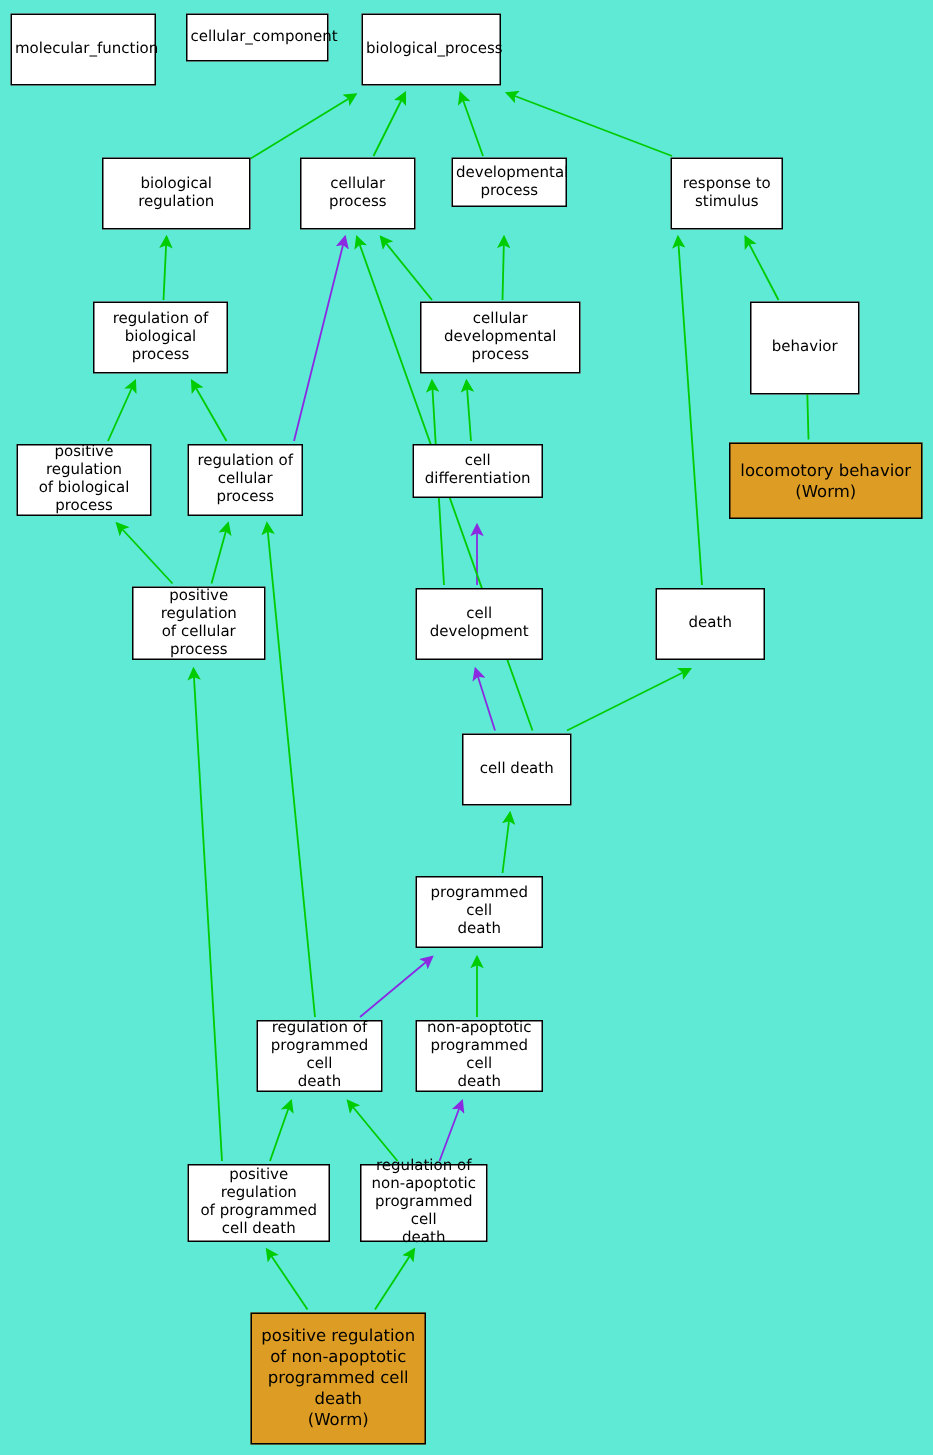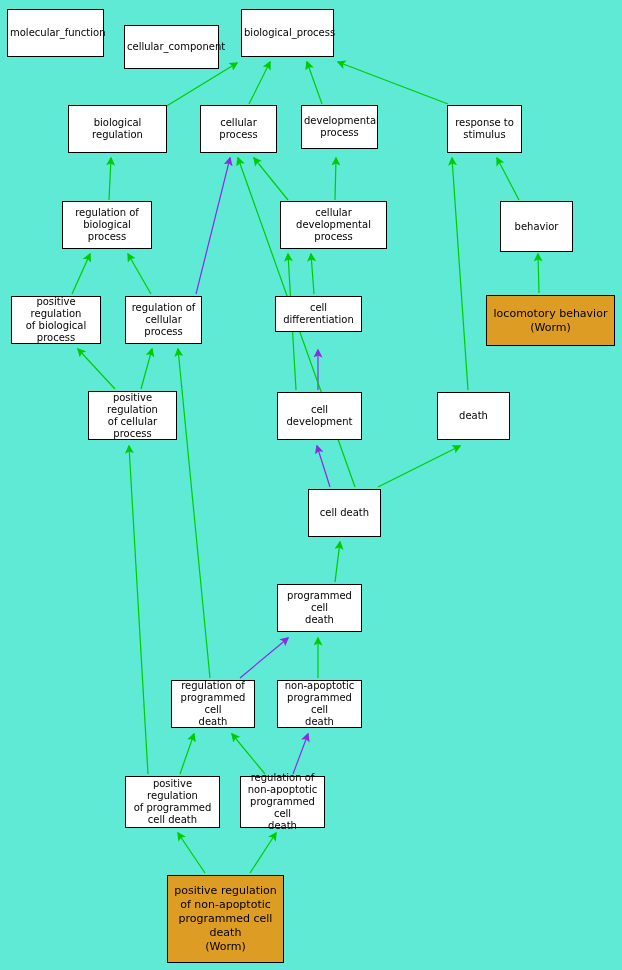--- a/index.html
+++ b/index.html
@@ -94,49 +94,49 @@
         <path d="M 265,774 L 232,734" fill="none" stroke="#00cc00" stroke-width="1.2" marker-end="url(#arrow-green)"></path>
         <path d="M 293,774 L 308,734" fill="none" stroke="#8a2be2" stroke-width="1.2" marker-end="url(#arrow-purple)"></path>
         <path d="M 205,873 L 178,833" fill="none" stroke="#00cc00" stroke-width="1.2" marker-end="url(#arrow-green)"></path>
         <path d="M 250,873 L 276,833" fill="none" stroke="#00cc00" stroke-width="1.2" marker-end="url(#arrow-green)"></path>
       </g>
   </svg>
   <div id="node-layer">
       <div class="node" style="left: 7px; top: 9px; width: 97px; height: 48px;">
         <span>molecular_function</span>
       </div>
-      <div class="node" style="left: 124px; top: 25px; width: 95px; height: 44px;">
+      <div class="node" style="left: 124px; top: 9px; width: 95px; height: 32px;">
         <span>cellular_component</span>
       </div>
       <div class="node" style="left: 241px; top: 9px; width: 93px; height: 48px;">
         <span>biological_process</span>
       </div>
       <div class="node" style="left: 68px; top: 105px; width: 99px; height: 48px;">
         <span>biological regulation</span>
       </div>
       <div class="node" style="left: 200px; top: 105px; width: 77px; height: 48px;">
         <span>cellular process</span>
       </div>
-      <div class="node" style="left: 301px; top: 105px; width: 77px; height: 44px;">
+      <div class="node" style="left: 301px; top: 105px; width: 77px; height: 33px;">
         <span>developmental
 process</span>
       </div>
       <div class="node" style="left: 447px; top: 105px; width: 75px; height: 48px;">
         <span>response to
 stimulus</span>
       </div>
       <div class="node" style="left: 62px; top: 201px; width: 90px; height: 48px;">
         <span>regulation of
 biological process</span>
       </div>
       <div class="node" style="left: 280px; top: 201px; width: 107px; height: 48px; justify-content: center;">
         <span>cellular developmental
 process</span>
       </div>
-      <div class="node" style="left: 500px; top: 201px; width: 73px; height: 51px;">
+      <div class="node" style="left: 500px; top: 201px; width: 73px; height: 62px;">
         <span>behavior</span>
       </div>
       <div class="node" style="left: 11px; top: 296px; width: 90px; height: 48px;">
         <span>positive regulation
 of biological
 process</span>
       </div>
       <div class="node" style="left: 125px; top: 296px; width: 77px; height: 48px;">
         <span>regulation of
 cellular process</span>

